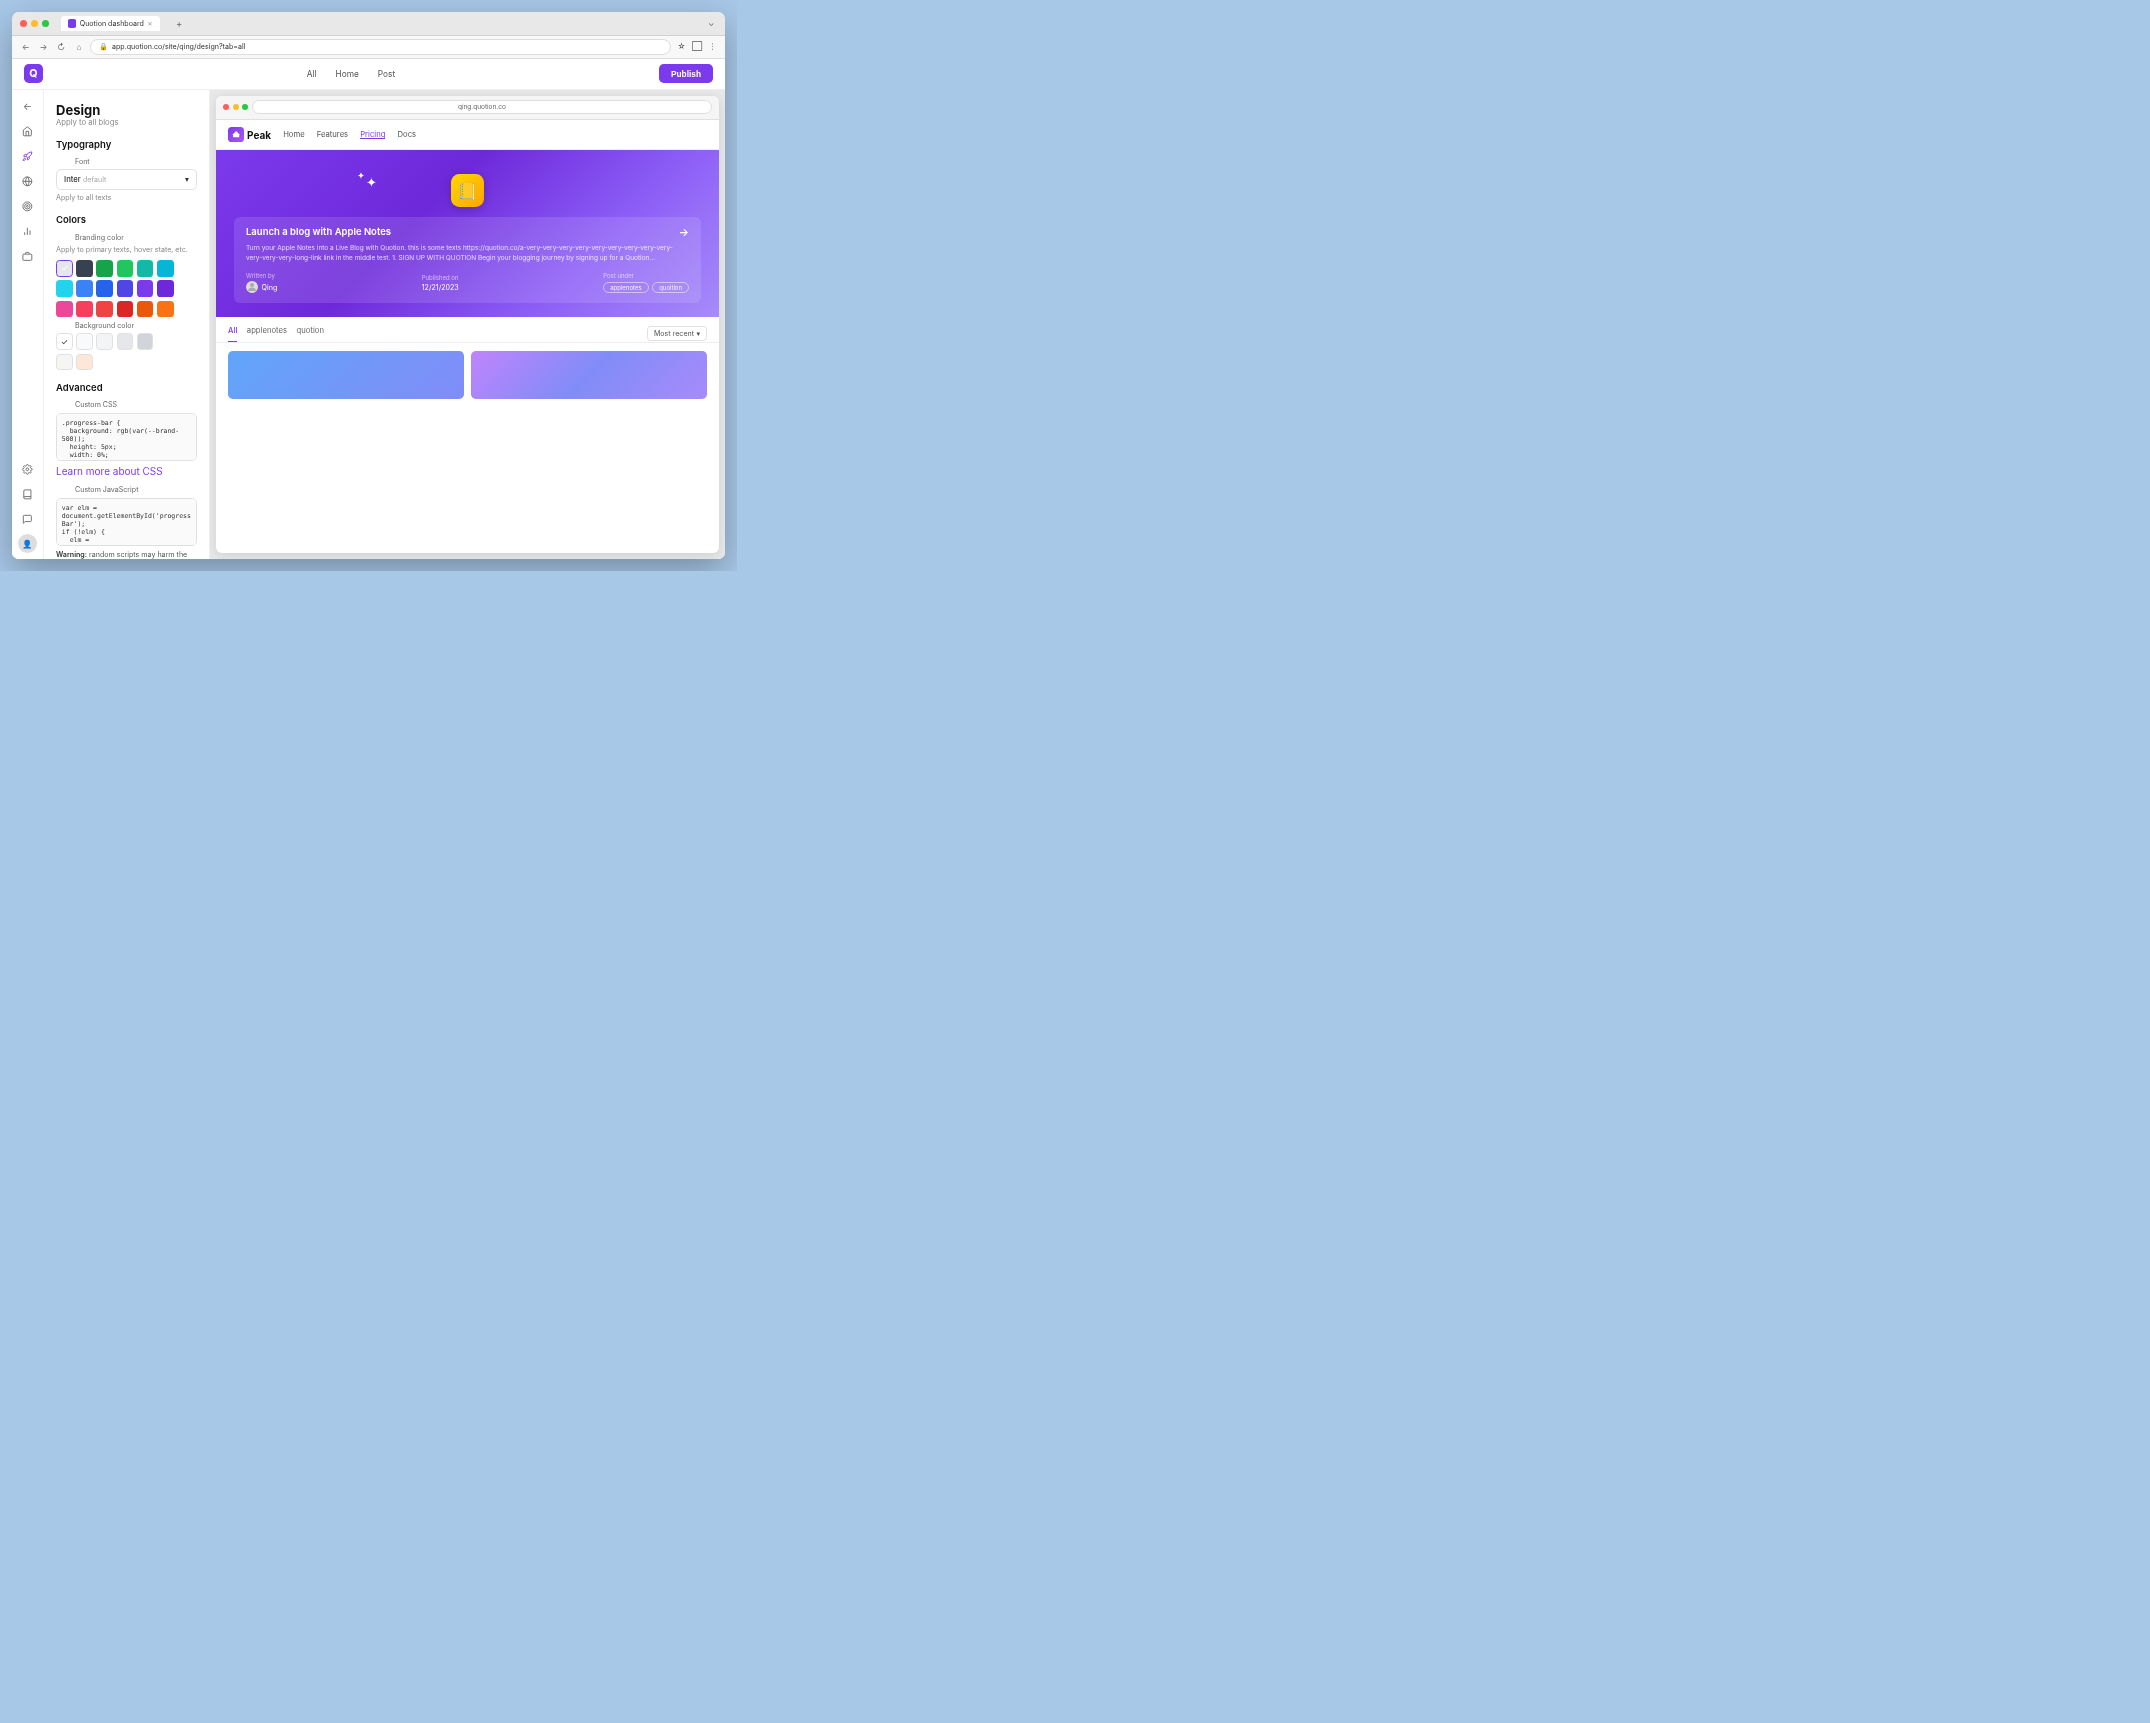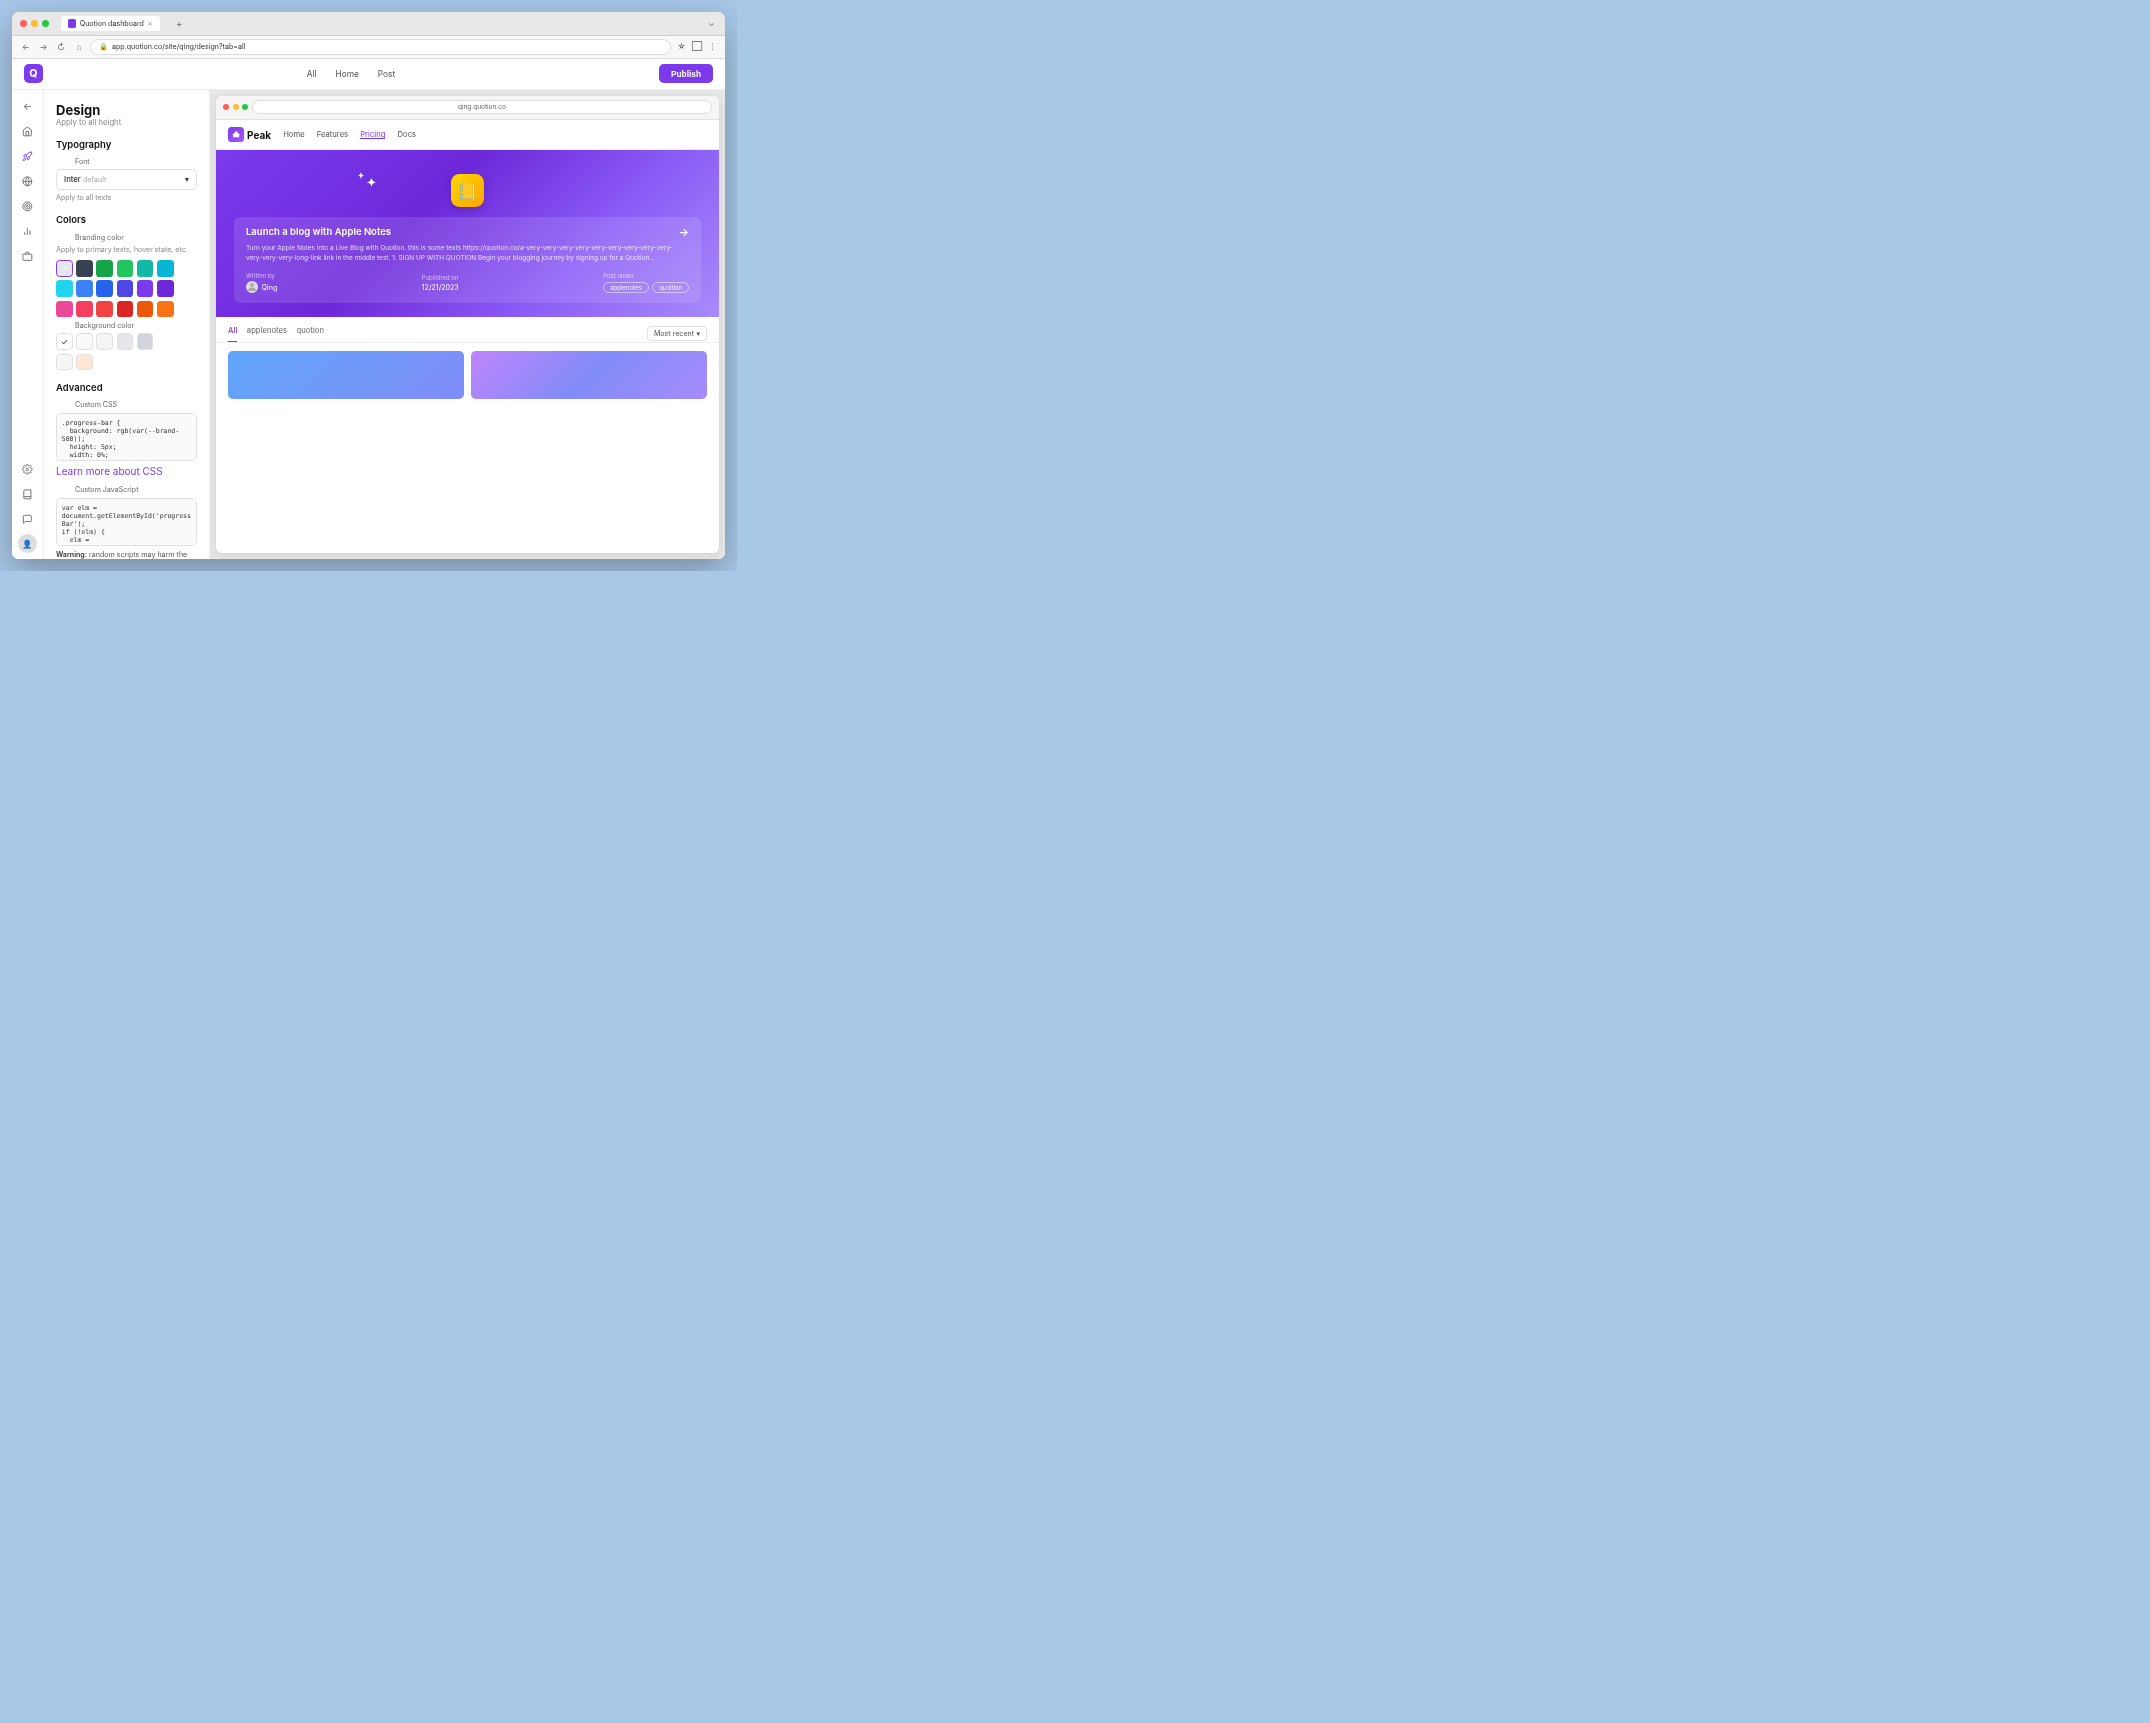--- a/index.html
+++ b/index.html
@@ -751,21 +751,21 @@
       <div class="sidebar-icon">
         <svg width="10.7" height="10.7" viewBox="0 0 24 24" fill="none" stroke="#666" stroke-width="2">
             <path d="M21 15a2 2 0 0 1-2 2H7l-4 4V5a2 2 0 0 1 2-2h14a2 2 0 0 1 2 2z"></path>
           </svg>
       </div>
       <div class="sidebar-avatar">👤</div>
     </div>
 
     <div class="design-panel">
       <h1 class="panel-title">Design</h1>
-      <p class="panel-subtitle">Apply to all height</p>
+      <p class="panel-subtitle">Apply to all blogs</p>
 
       <div class="section-title">Typography</div>
       <div class="field-label">Font</div>
       <div class="font-select">
         <span>
           <span class="font-name">Inter</span>
           <span class="font-default">default</span>
         </span>
         <span>▾</span>
       </div>

